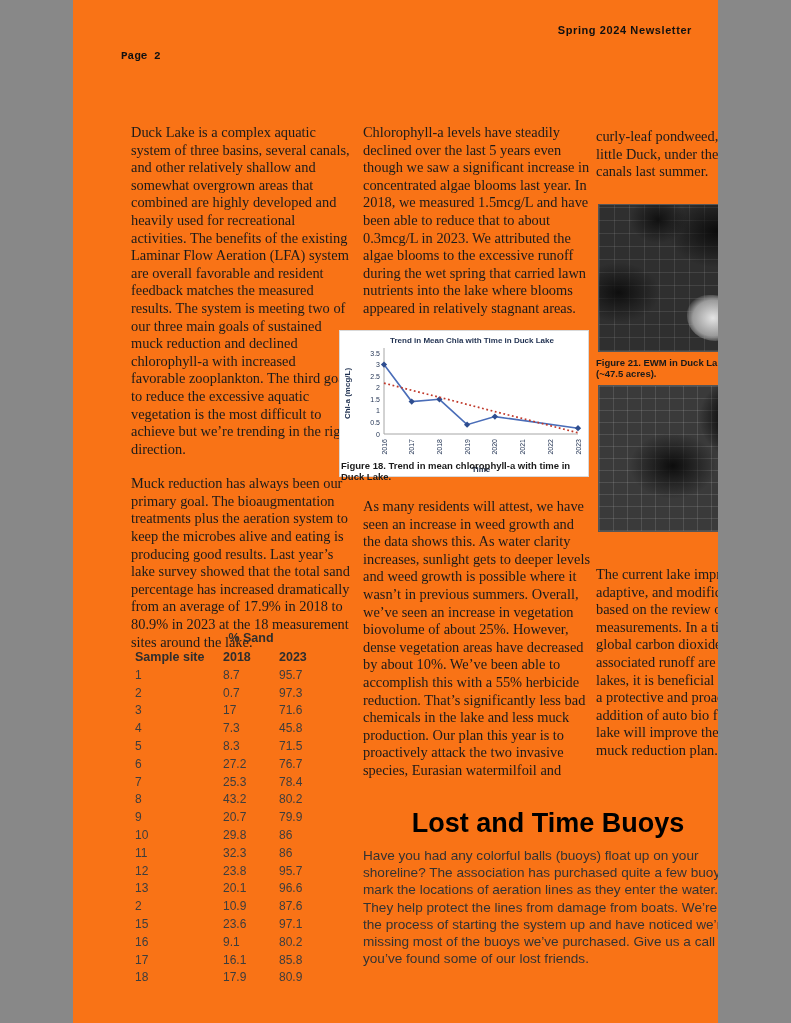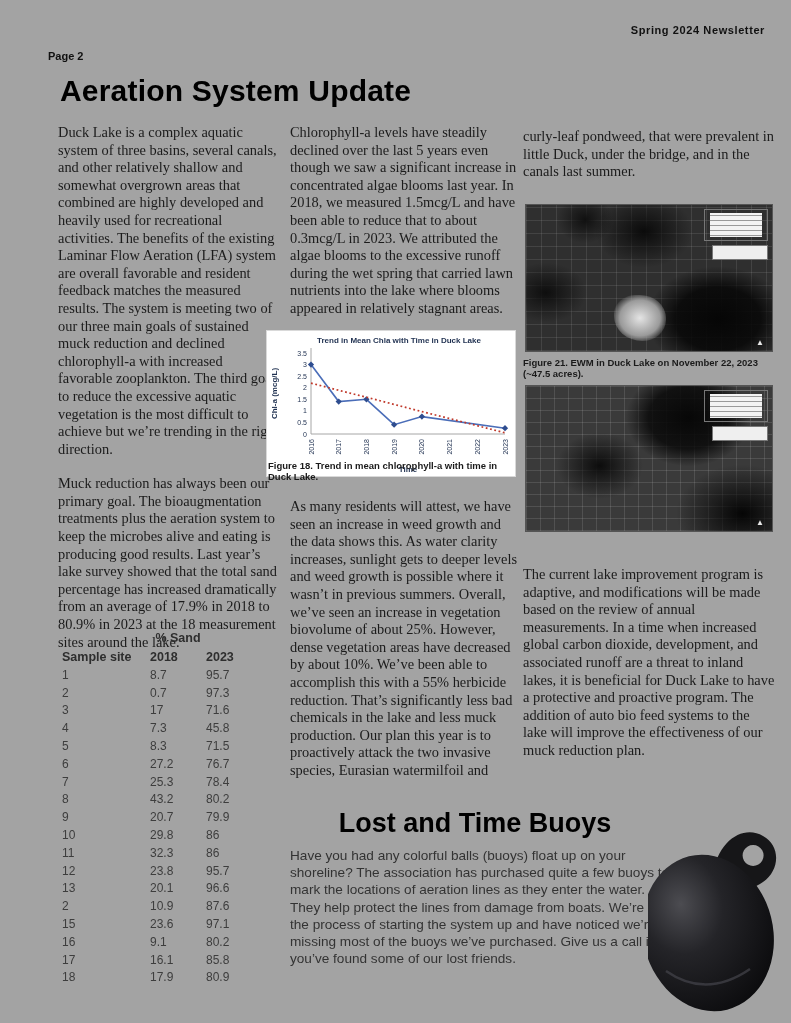--- a/index.html
+++ b/index.html
@@ -1,29 +1,29 @@
 <!DOCTYPE html>
 <html><head>
 <meta charset="utf-8">
 <style>
   * { margin:0; padding:0; box-sizing:border-box; }
   html,body { background:#888; }
   .page {
-    position:relative; width:791px; height:1023px; background:#a3a3a3;
+    position:relative; width:645px; height:1023px; background:#f97316;
     margin:0 auto; overflow:hidden;
     font-family:"Liberation Serif", serif; color:#1b1b1b;
   }
   .hdr-right {
     position:absolute; top:24px; right:26px;
     font-family:"Liberation Sans", sans-serif; font-weight:bold;
     font-size:11px; letter-spacing:0.6px; color:#111;
   }
   .hdr-left {
     position:absolute; top:50px; left:48px;
-    font-family:Liberation Sans, sans-serif; font-weight:bold;
+    font-family:Liberation Mono, monospace; font-weight:bold;
     font-size:11px; color:#111;
   }
   .title {
     position:absolute; top:74px; left:60px;
     font-family:"Liberation Sans", sans-serif; font-weight:bold;
     font-size:30px; color:#000; letter-spacing:0.2px;
   }
   .col { position:absolute; font-size:14.4px; line-height:17.6px; }
   .col p { margin-bottom:17px; }
   #col1 { left:58px;  top:124px; width:221px; }
@@ -107,21 +107,20 @@
   }
   .buoy-img { position:absolute; left:648px; top:813px; width:145px; height:205px; }
 </style>
 </head>
 <body>
 
 <div class="page">
 
   <div class="hdr-right">Spring 2024 Newsletter</div>
   <div class="hdr-left">Page 2</div>
-  <h1 class="title">Aeration System Update</h1>
 
   <div class="col" id="col1">
     <p>Duck Lake is a complex aquatic system of three basins, several canals, and other relatively shallow and somewhat overgrown areas that combined are highly developed and heavily used for recreational activities. The benefits of the existing Laminar Flow Aeration (LFA) system are overall favorable and resident feedback matches the measured results. The system is meeting two of our three main goals of sustained muck reduction and declined chlorophyll-a with increased favorable zooplankton. The third goal to reduce the excessive aquatic vegetation is the most difficult to achieve but we’re trending in the right direction.</p>
     <p>Muck reduction has always been our primary goal. The bioaugmentation treatments plus the aeration system to keep the microbes alive and eating is producing good results. Last year’s lake survey showed that the total sand percentage has increased dramatically from an average of 17.9% in 2018 to 80.9% in 2023 at the 18 measurement sites around the lake.</p>
   </div>
 
   <div class="col" id="col2p1">
     <p>Chlorophyll-a levels have steadily declined over the last 5 years even though we saw a significant increase in concentrated algae blooms last year. In 2018, we measured 1.5mcg/L and have been able to reduce that to about 0.3mcg/L in 2023. We attributed the algae blooms to the excessive runoff during the wet spring that carried lawn nutrients into the lake where blooms appeared in relatively stagnant areas.</p>
   </div>
 

